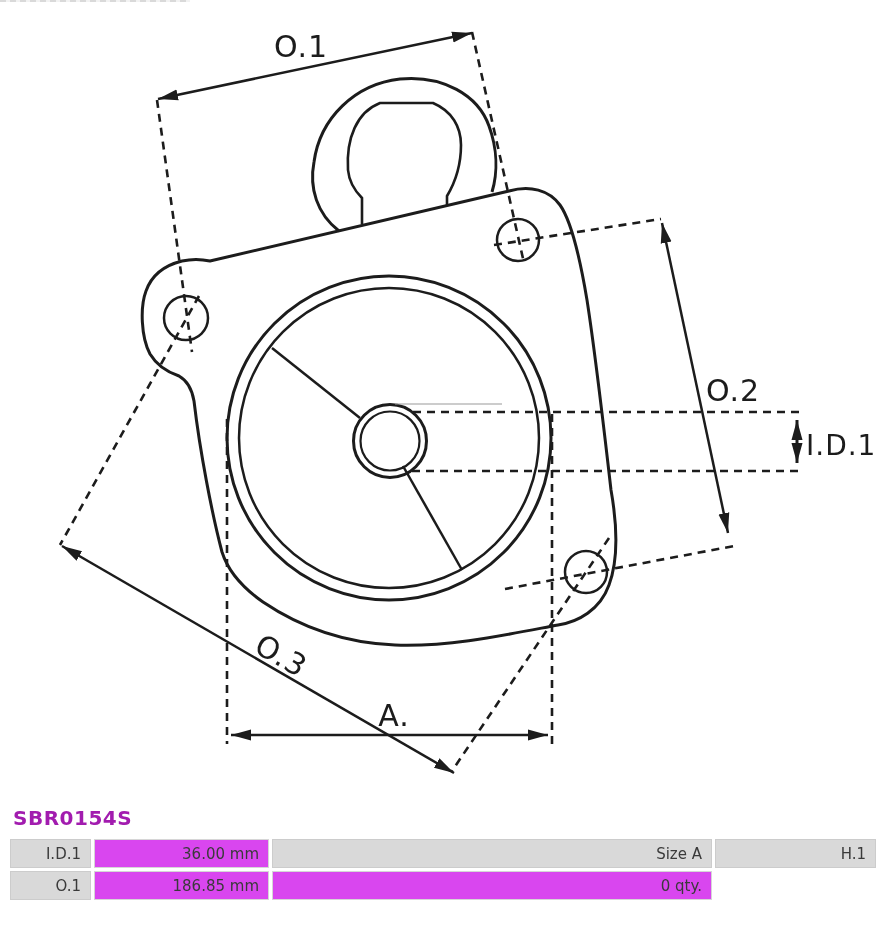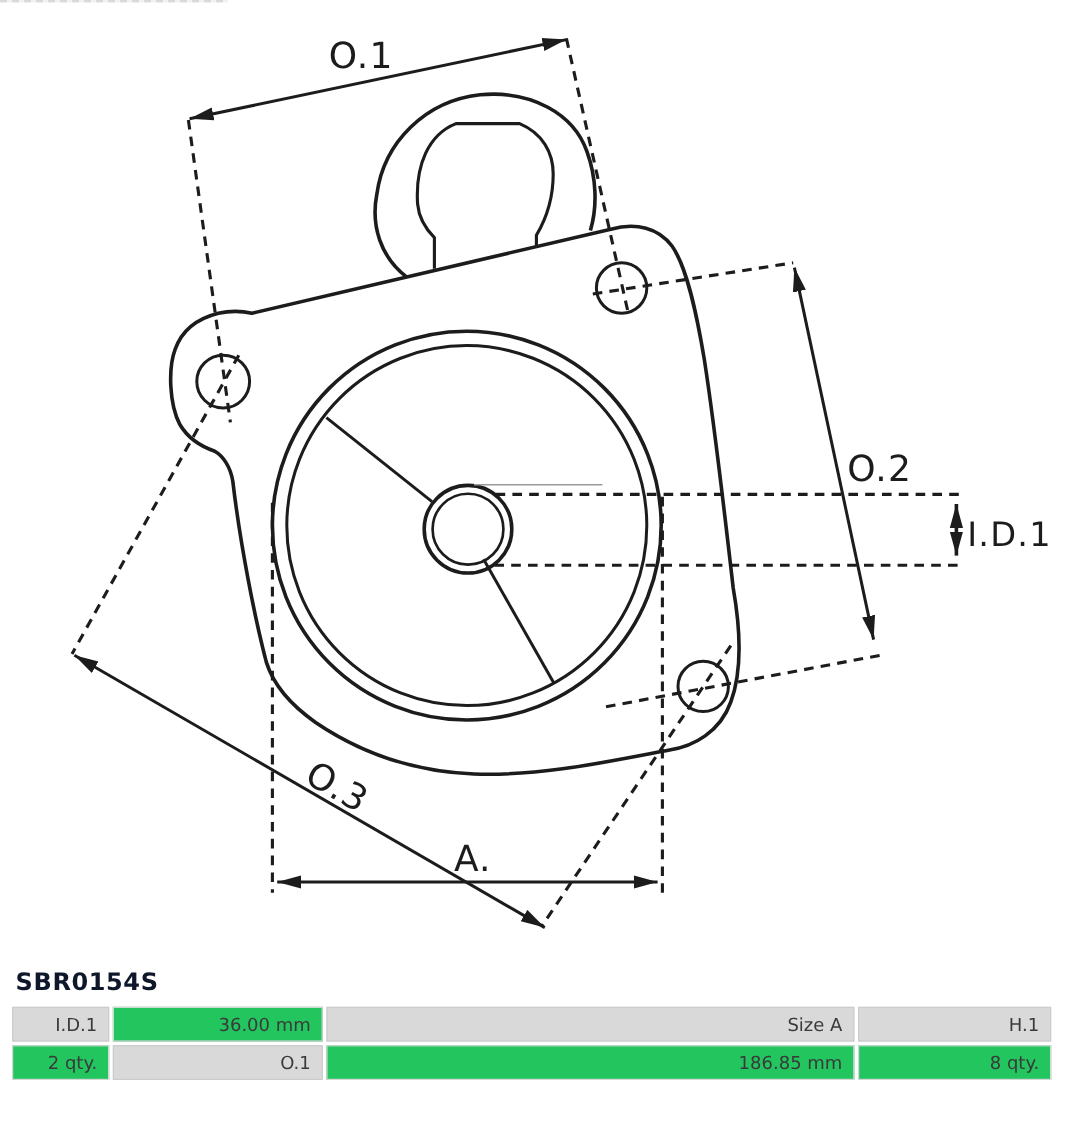--- a/index.html
+++ b/index.html
@@ -21,40 +21,40 @@
   svg text{
     font-family:"DejaVu Sans", sans-serif;
     fill:#1c1c1c;
   }
   .dim-label{ font-size:30px; letter-spacing:1px; }
   .dim-label-small{ font-size:28px; letter-spacing:1px; }
 
   .part-title{
     position:absolute; left:13px; top:806px;
     font-size:20px; font-weight:600; letter-spacing:0.5px;
-    color:#0f172a;
+    color:#a21caf;
   }
 
   .spec-table{
     position:absolute; left:10px; top:839px;
     display:grid;
     grid-template-columns:81px 175px 440px 161px;
     grid-auto-rows:29px;
     gap:3px;
     width:866px;
     font-size:15px;
     color:#3a3a3a;
   }
   .cell{
     display:flex; align-items:center; justify-content:flex-end;
     padding-right:9px; box-sizing:border-box;
     white-space:nowrap;
   }
   .cell.key{ background:#d9d9d9; border:1px solid #cccccc; }
-  .cell.val{ background:#22c55e; border:1px solid #d6d6d6; }
+  .cell.val{ background:#d946ef; border:1px solid #d6d6d6; }
 </style>
 </head>
 <body>
 
 <div class="page">
 
   <div class="edge-artifact"></div>
 
   <div class="drawing-wrap">
     <svg width="889" height="800" viewBox="0 0 889 800">
@@ -146,20 +146,19 @@
 
   <div class="part-title">SBR0154S</div>
 
   <div class="spec-table">
 
     <div class="cell key">I.D.1</div>
     <div class="cell val">36.00 mm</div>
     <div class="cell key">Size A</div>
 
     <div class="cell key">H.1</div>
-    <div class="cell val">2 qty.</div>
 
     <div class="cell key">O.1</div>
     <div class="cell val">186.85 mm</div>
-    <div class="cell val">8 qty.</div>
+    <div class="cell val">0 qty.</div>
   </div>
 
 </div>
 
 </body></html>

